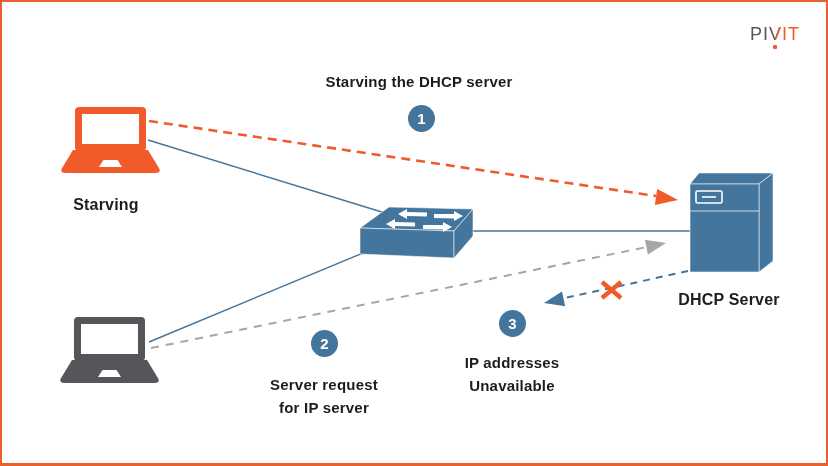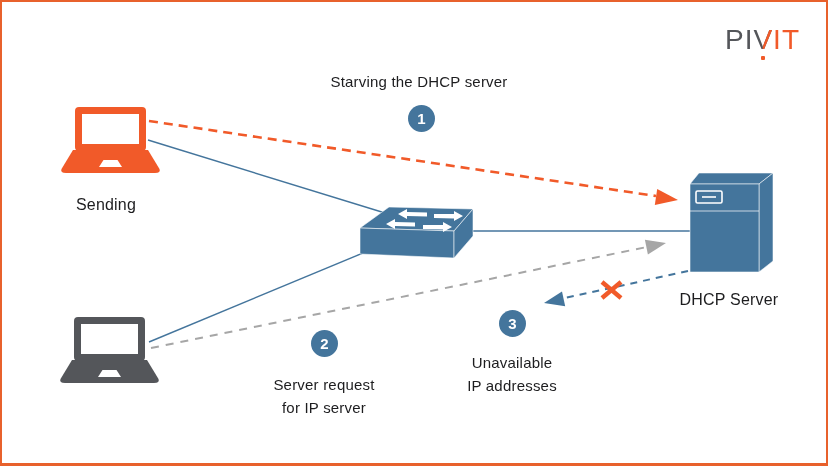--- a/index.html
+++ b/index.html
@@ -16,30 +16,30 @@
 
   
   .f-orange{fill:var(--orange)} .f-blue{fill:var(--blue)}
   .f-gray{fill:var(--gray-dash)} .f-white{fill:#fff}
   .s-blue{stroke:var(--blue)} .s-orange{stroke:var(--orange)} .s-gray{stroke:var(--gray-dash)}
   .c-orange{color:var(--orange)} .c-gray{color:var(--gray-device)}
   .face{stroke:#fff;stroke-opacity:.55;stroke-width:1;stroke-linejoin:round;}
 
   .label{
     position:absolute;color:var(--text);text-align:center;
-    font-size:16px;font-weight:400;letter-spacing:.2px;white-space:nowrap;
+    font-size:16px;font-weight:700;letter-spacing:.2px;white-space:nowrap;
   }
   .step-label{font-size:15px;line-height:23px;}
   .badge{
     position:absolute;width:27px;height:27px;border-radius:50%;
     background:var(--blue);color:#fff;font-size:15px;font-weight:bold;
     display:flex;align-items:center;justify-content:center;
   }
   .logo{
-    position:absolute;top:22px;right:26px;font-size:28px;font-weight:500;
+    position:absolute;top:22px;right:26px;font-size:18px;font-weight:500;
     letter-spacing:1px;color:var(--gray-device);white-space:nowrap;
   }
   .logo .orange{color:var(--orange);}
   .logo-v{position:relative;display:inline-block;}
   .logo-v .v-orange{
     position:absolute;left:0;top:0;color:var(--orange);
     clip-path:polygon(55% 0,100% 0,100% 100%,45% 100%);
   }
   .logo-dot{
     position:absolute;left:50%;bottom:-4px;width:4px;height:4px;
@@ -118,19 +118,19 @@
   <div class="badge" style="left:406px;top:103px;">1</div>
 
   <div class="badge" style="left:309px;top:328px;">2</div>
   <div class="label step-label" style="left:222px;top:371px;width:200px;">
     <div>Server request</div>
     <div>for IP server</div>
   </div>
 
   <div class="badge" style="left:497px;top:308px;">3</div>
   <div class="label step-label" style="left:410px;top:349px;width:200px;">
+    <div>IP addresses</div>
     <div>Unavailable</div>
-    <div>IP addresses</div>
   </div>
 
-  <div class="label" style="left:24px;top:194px;width:160px;">Sending</div>
+  <div class="label" style="left:24px;top:194px;width:160px;">Starving</div>
   <div class="label" style="left:647px;top:289px;width:160px;text-align:center;">DHCP Server</div>
 </div>
 
 </body></html>

